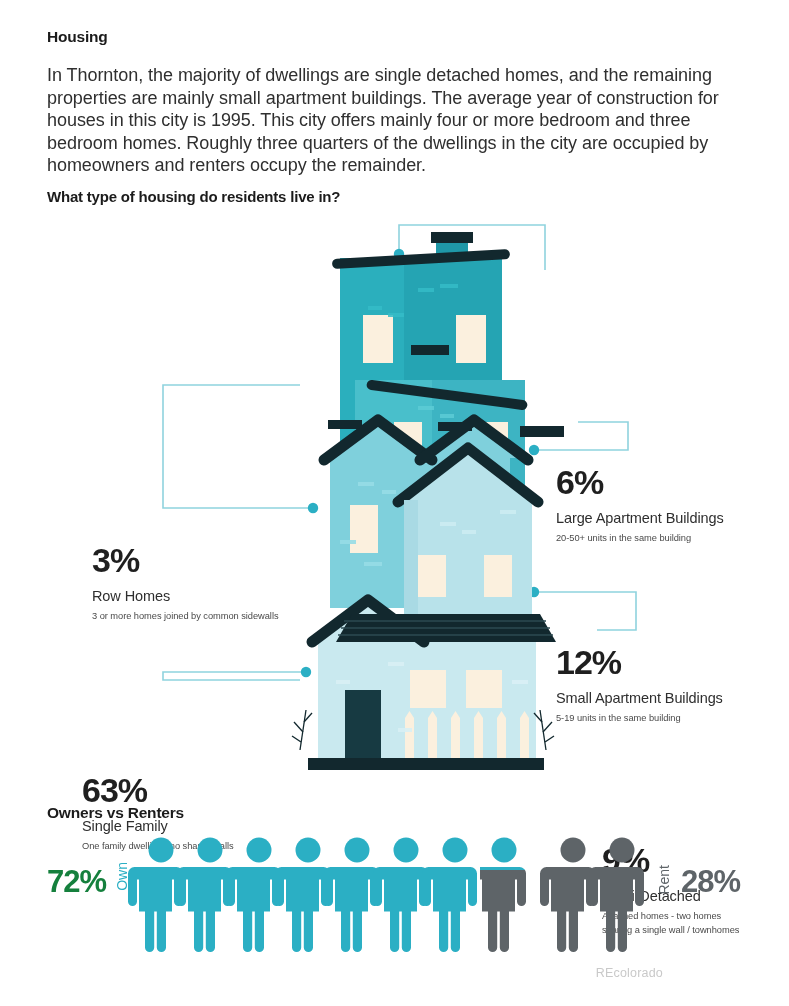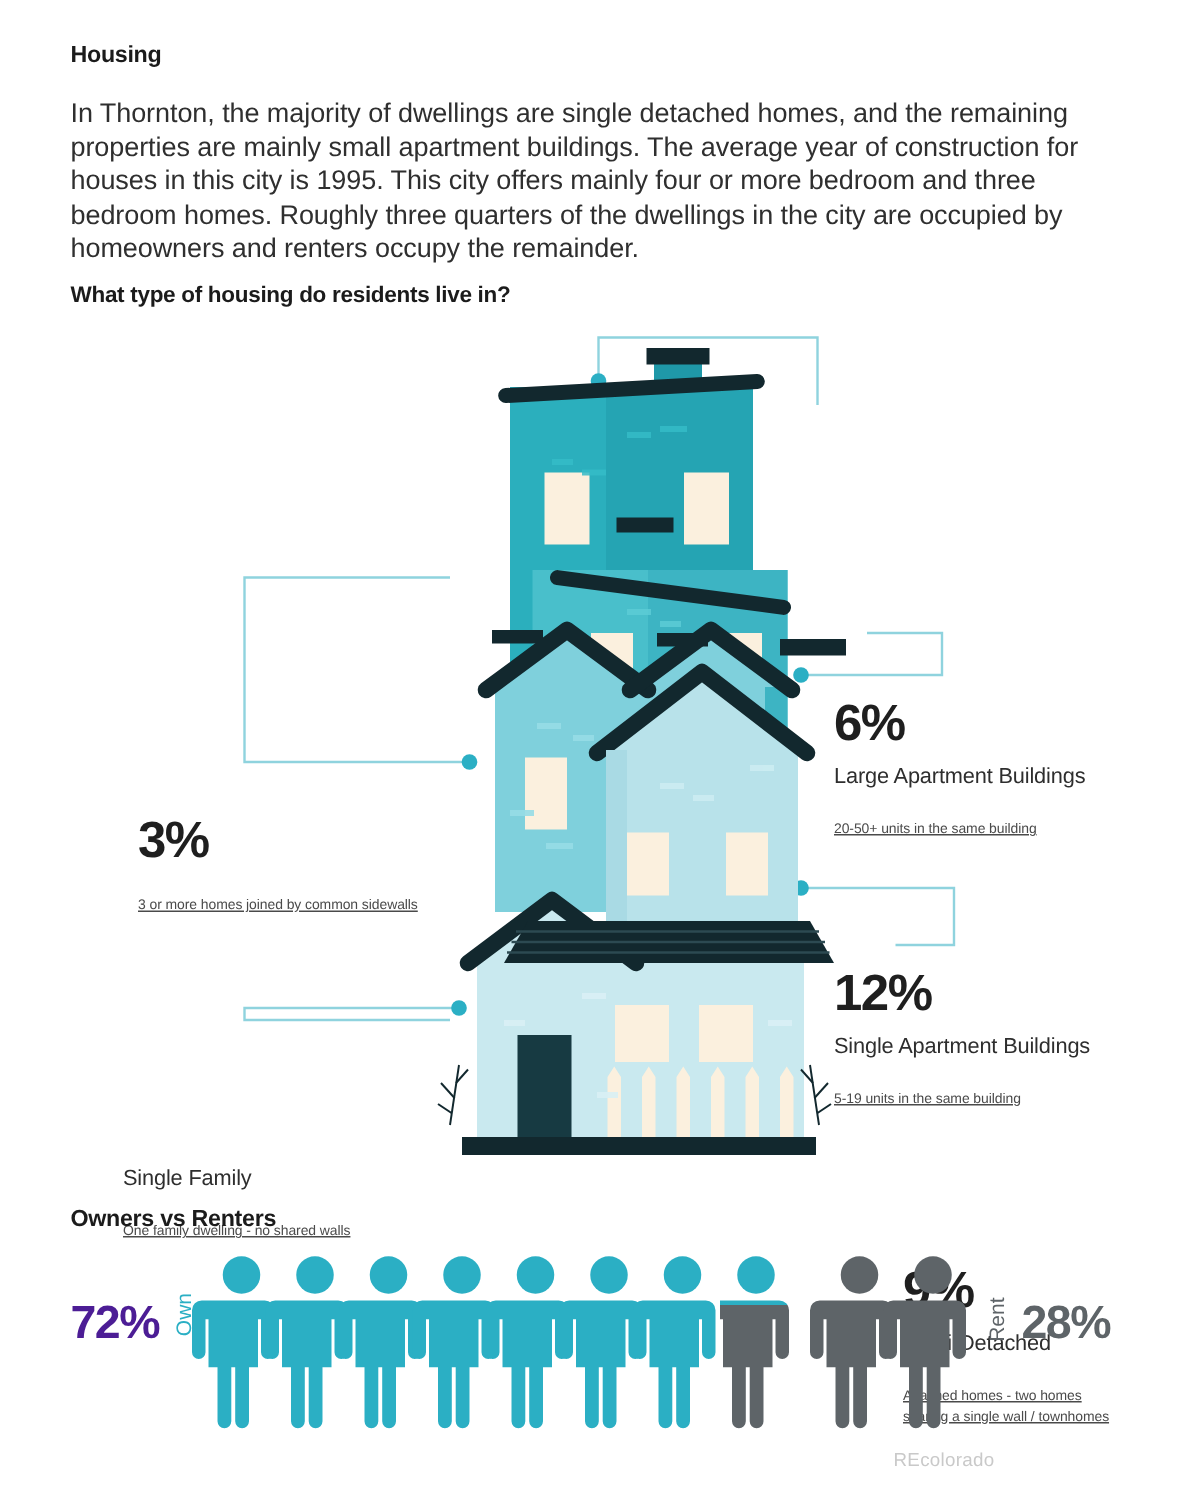--- a/index.html
+++ b/index.html
@@ -51,41 +51,40 @@
     font-size: 14.5px;
     color: #2e2e2e;
     line-height: 21px;
     margin-top: 6px;
     letter-spacing: -0.1px;
   }
   .desc {
     font-size: 9.3px;
     color: #4a4a4a;
     line-height: 13.5px;
-    margin-top: 17px;
+    margin-top: 3px;
     letter-spacing: -0.05px;
-    text-decoration: underline;
   }
 
   #callout-large   { left: 556px; top: 252px; width: 200px; }
   #callout-row     { left: 92px;  top: 330px; width: 215px; text-align: left; }
   #callout-small   { left: 556px; top: 432px; width: 190px; }
   #callout-single  { left: 82px;  top: 560px; width: 215px; }
   #callout-semi    { left: 602px; top: 630px; width: 150px; }
 
   
   .ovr { position: absolute; left: 0; top: 832px; width: 789px; height: 125px; }
   .ovr-pct {
     position: absolute;
     font-size: 31px;
     font-weight: bold;
     letter-spacing: -1px;
     top: 32px;
   }
-  #own-pct  { left: 47px;  color: #4c1d95; }
+  #own-pct  { left: 47px;  color: #15803d; }
   #rent-pct { left: 681px; color: #5E6468; }
   .vlabel {
     position: absolute;
     font-size: 14px;
     writing-mode: vertical-rl;
     transform: rotate(180deg);
     letter-spacing: 0px;
   }
   #own-label  { left: 114px; top: 30px; color: #2BAFC4; }
   #rent-label { left: 656px; top: 33px; color: #5E6468; }
@@ -244,30 +243,32 @@
     </svg>
 
     <div class="callout" id="callout-large">
       <div class="pct">6%</div>
       <div class="cat">Large Apartment Buildings</div>
       <div class="desc">20-50+ units in the same building</div>
     </div>
 
     <div class="callout" id="callout-row">
       <div class="pct">3%</div>
+      <div class="cat">Row Homes</div>
       <div class="desc">3 or more homes joined by common sidewalls</div>
     </div>
 
     <div class="callout" id="callout-small">
       <div class="pct">12%</div>
-      <div class="cat">Single Apartment Buildings</div>
+      <div class="cat">Small Apartment Buildings</div>
       <div class="desc">5-19 units in the same building</div>
     </div>
 
     <div class="callout" id="callout-single">
+      <div class="pct">63%</div>
       <div class="cat">Single Family</div>
       <div class="desc">One family dwelling - no shared walls</div>
     </div>
 
     <div class="callout" id="callout-semi">
       <div class="pct">9%</div>
       <div class="cat">Semi-Detached</div>
       <div class="desc">Attached homes - two homes sharing a single wall / townhomes</div>
     </div>
   </div>

